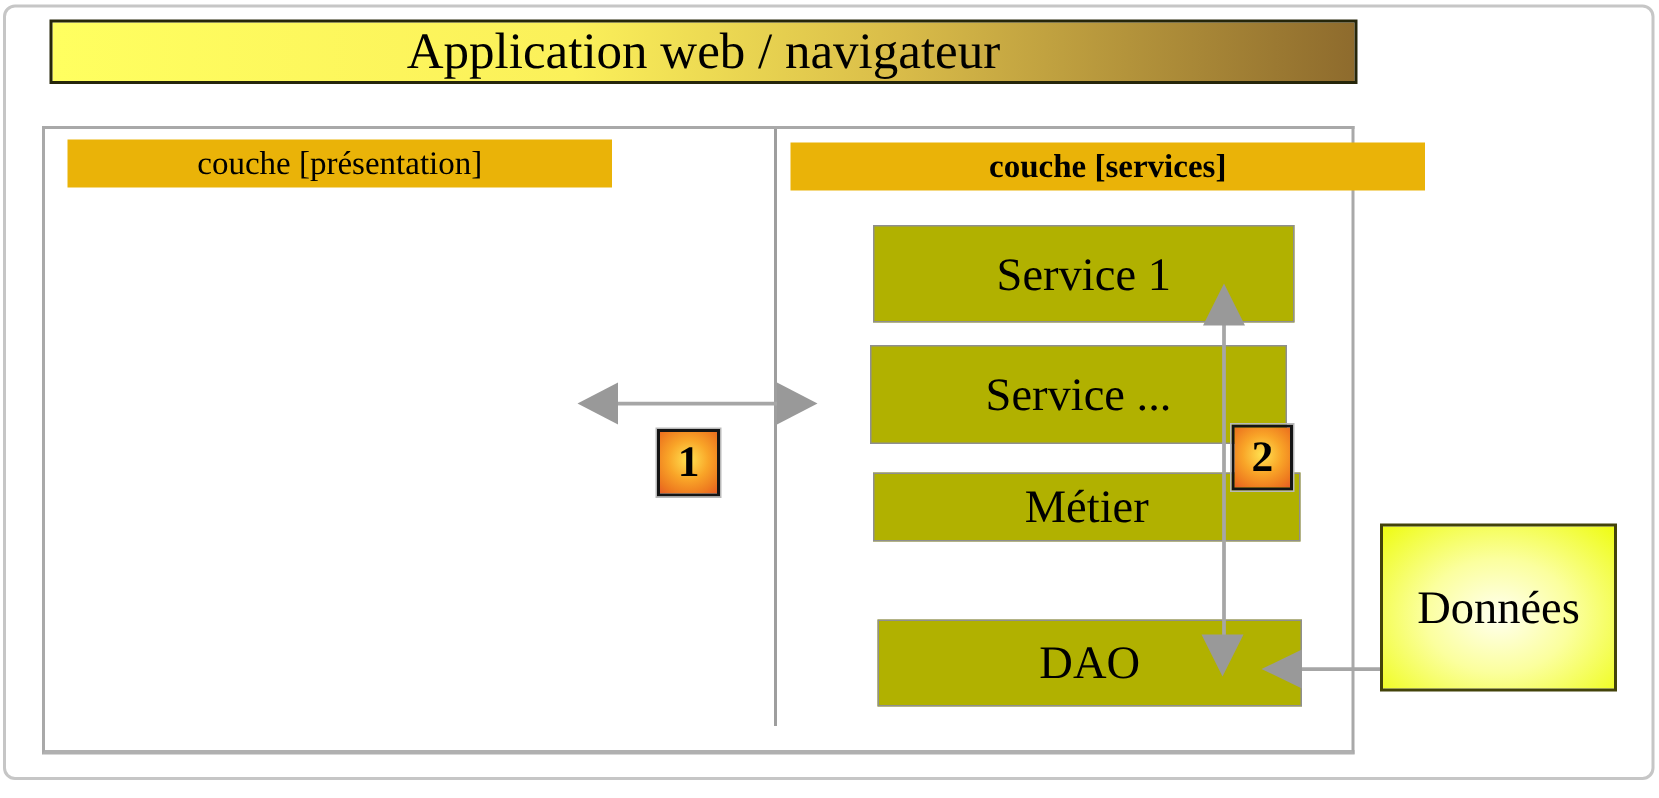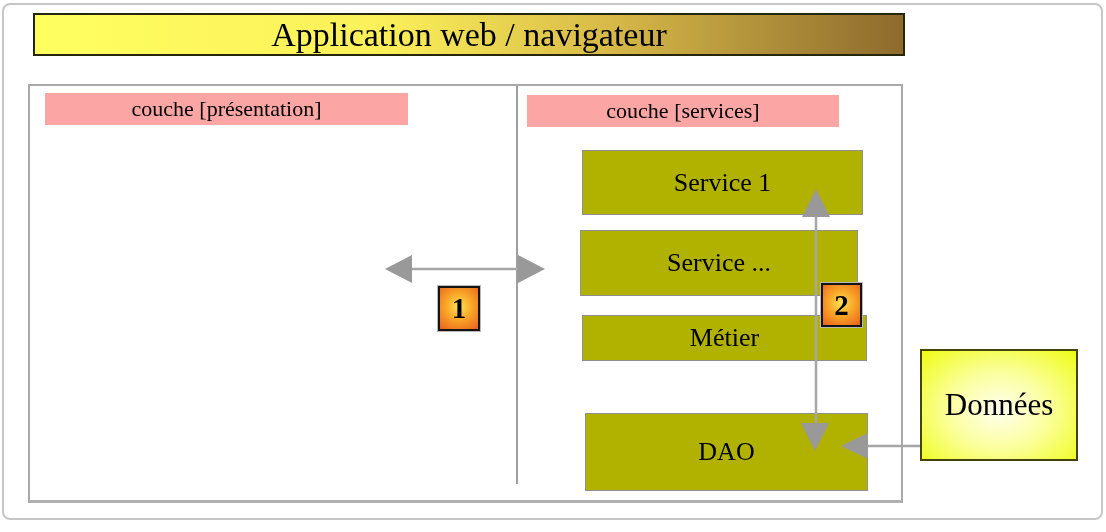--- a/index.html
+++ b/index.html
@@ -28,37 +28,37 @@
     border: 2px solid #a9a9a9;
     border-bottom: 3px solid #b0b0b0;
     background: #ffffff;
   }
   .divider {
     position: absolute; left: 516px; top: 86px; width: 2px; height: 398px;
     background: #9e9e9e;
   }
   .layer-label {
     position: absolute; height: 32px;
-    background: #fca5a5;
+    background: #eab308;
     display: flex; align-items: center; justify-content: center;
     font-size: 22px;
   }
   .layer-label.presentation { left: 45px; top: 93px; width: 363px; }
-  .layer-label.services { left: 527px; top: 95px; width: 312px; }
+  .layer-label.services { left: 527px; top: 95px; width: 423px; font-weight: bold; }
   .service-box {
     position: absolute;
     background: #b1b100;
     border: 1px solid #8f8f8f;
     display: flex; align-items: center; justify-content: center;
-    font-size: 26px;
+    font-size: 31px;
   }
   .box-service1 { left: 582px; top: 150px; width: 281px; height: 65px; }
   .box-service2 { left: 580px; top: 230px; width: 278px; height: 66px; }
   .box-metier   { left: 582px; top: 315px; width: 285px; height: 46px; }
-  .box-dao      { left: 585px; top: 413px; width: 283px; height: 78px; }
+  .box-dao      { left: 585px; top: 413px; width: 283px; height: 58px; }
   .arrow-layer {
     position: absolute; left: 0; top: 0; width: 1106px; height: 532px;
     pointer-events: none;
   }
   .badge {
     position: absolute;
     border: 2px solid #141414;
     outline: 1px solid #b9b9b9;
     background: radial-gradient(circle at 50% 45%, #ffe352 0%, #f9a528 45%, #ee7a1f 80%, #e85d25 100%);
     display: flex; align-items: center; justify-content: center;

